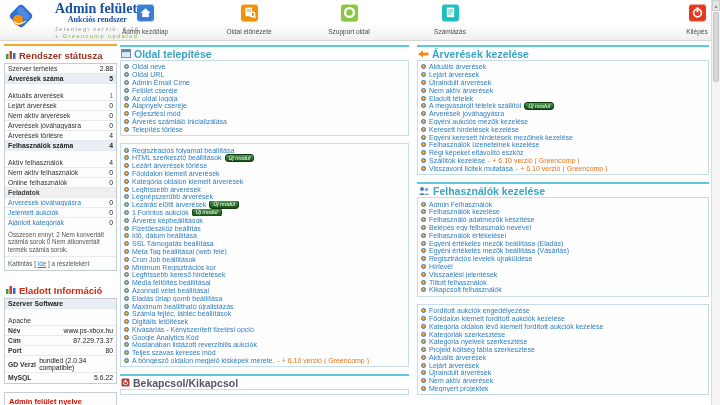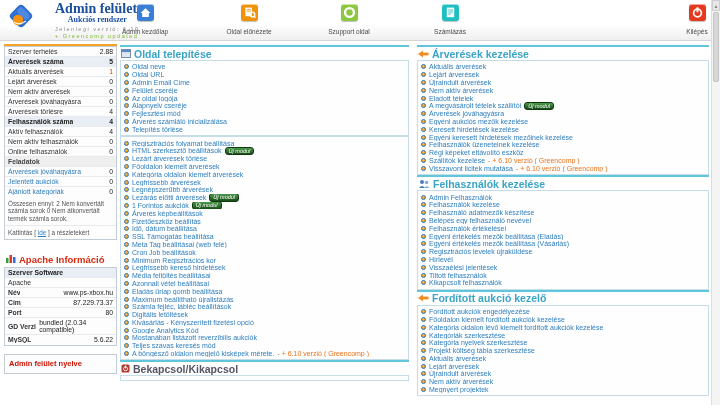--- a/index.html
+++ b/index.html
@@ -42,21 +42,21 @@
   .srow .val.hot { color:#cc4400; }
   .srow.link .lab { color:#2d7ebf; text-decoration:underline; cursor:pointer; }
   .snote { font-size:6.3px; color:#555; padding:3px 3px 2px 3px; line-height:1.25; border-bottom:1px solid #e7ebef; }
   .sclick { font-size:6.3px; color:#555; padding:3px; }
   .sclick a { color:#2d7ebf; text-decoration:underline; cursor:pointer; }
 
   .lang-box { border:1px solid #c4ccd4; background:#fdfdfe; margin-top:8px; padding:4px 4px 5px 4px; }
   .lang-title { color:#cc1100; font-weight:bold; font-size:7.5px; }
 
   
-  .section { margin-bottom:0; }
+  .section { margin-bottom:7px; }
   .sec-title { border-top:2px solid #5fc6dc; display:flex; align-items:center; gap:3px;
                padding:2px 0 2px 1px; color:#3aa4c6; font-weight:bold; font-size:10.5px; height:15px; }
   .sec-title .sec-icon { display:inline-flex; }
   .sec-box { border:1px solid #c6dce6; background:#fefeff; padding:2px 3px; }
   .item { display:flex; align-items:center; gap:3px; height:7.8px; font-size:7px; white-space:nowrap; overflow:hidden; }
   .item a { color:#2d7ebf; text-decoration:none; cursor:pointer; }
   .bullet { flex:0 0 auto; width:5px; height:5px; border-radius:50%;
             background:radial-gradient(circle at 40% 35%, #ffc04d, #f08306); border:1px solid #2f74b0; }
   .badge { flex:0 0 auto; font-size:5.5px; color:#fff; background:linear-gradient(#4e9a4e,#174f17);
            border:1px solid #0e3a0e; border-radius:3px; padding:0 3px; line-height:6.5px; font-style:italic; }
@@ -113,20 +113,30 @@
           </svg></span><span class="nav-label">Számlázás</span></div>
       <div class="nav-item" style="left: 655px;"><span class="nav-icon" style="background-color: rgb(230, 58, 32);"><svg width="17" height="17">
             <circle cx="8.5" cy="9" r="3.9" fill="none" stroke="#fff" stroke-width="1.7"></circle>
             <line x1="8.5" y1="3.2" x2="8.5" y2="8.2" stroke="#fff" stroke-width="1.9"></line>
           </svg></span><span class="nav-label">Kilépés</span></div>
     </nav>
 </div>
 
 <aside class="sidebar">
   <div class="sb-topline"></div>
+  <div class="sb-title status">
+    <span class="sec-icon">
+      <svg width="10" height="10">
+          <rect x="0" y="5" width="2.5" height="5" fill="#3a9e3a"></rect>
+          <rect x="3.5" y="2" width="2.5" height="8" fill="#d43a2a"></rect>
+          <rect x="7" y="4" width="2.5" height="6" fill="#3a6ad4"></rect>
+        </svg>
+    </span>
+    <span>Rendszer státusza</span>
+  </div>
   <div class="sb-box">
     <div id="status-rows">
         <div class="srow">
           <span class="lab">Szerver terhelés</span>
           <span class="val">2.88</span>
         </div>
         <div class="srow section">
           <span class="lab">Árverések száma</span>
           <span class="val">5</span>
         </div>
@@ -187,21 +197,21 @@
   </div>
 
   <div class="sb-title server" style="margin-top:10px">
     <span class="sec-icon">
       <svg width="10" height="10">
           <rect x="0" y="5" width="2.5" height="5" fill="#3a9e3a"></rect>
           <rect x="3.5" y="2" width="2.5" height="8" fill="#d43a2a"></rect>
           <rect x="7" y="4" width="2.5" height="6" fill="#3a6ad4"></rect>
         </svg>
     </span>
-    <span>Apache Információ</span>
+    <span>Eladott Információ</span>
   </div>
   <div class="sb-box" id="server-rows">
       <div class="srow section">
         <span class="lab">Szerver Software</span>
       </div>
       <div class="srow">
         <span class="lab">Apache</span>
       </div>
       <div class="srow">
         <span class="lab lab-b" style="font-weight: bold;">Név</span>
@@ -545,29 +555,20 @@
           <span class="bullet"></span>
           <a>Tiltott felhasználók</a>
         </div>
         <div class="item">
           <span class="bullet"></span>
           <a>Kikapcsolt felhasználók</a>
         </div>
       </div>
     </div>
     <div class="section">
-      <div class="sec-title">
-        <span class="sec-icon">
-          <svg width="11" height="8">
-            <path d="M0 4 L5 0.5 L5 7.5 Z" fill="#f08c1e"></path>
-            <rect x="5" y="2.6" width="5.5" height="2.8" fill="#f08c1e"></rect>
-          </svg>
-        </span>
-        <span>Fordított aukció kezelő</span>
-      </div>
       <div class="sec-box">
         <div class="item">
           <span class="bullet"></span>
           <a>Fordított aukciók engedélyezése</a>
         </div>
         <div class="item">
           <span class="bullet"></span>
           <a>Főoldalon kiemelt fordított aukciók kezelése</a>
         </div>
         <div class="item">

